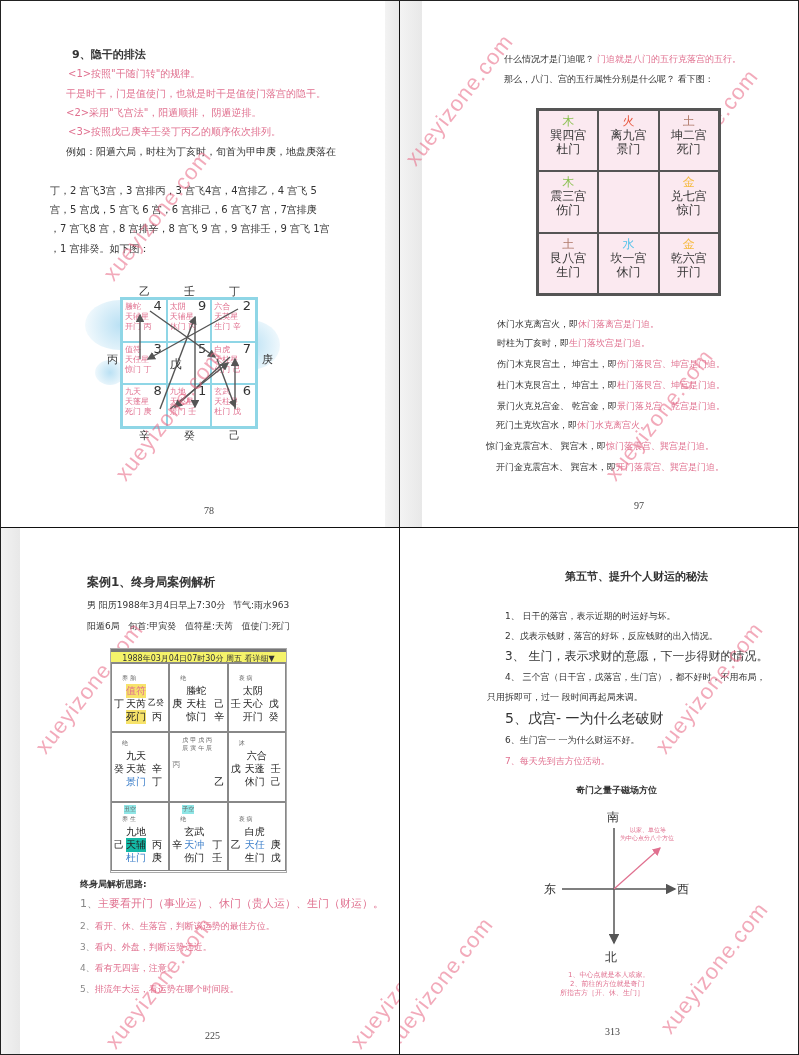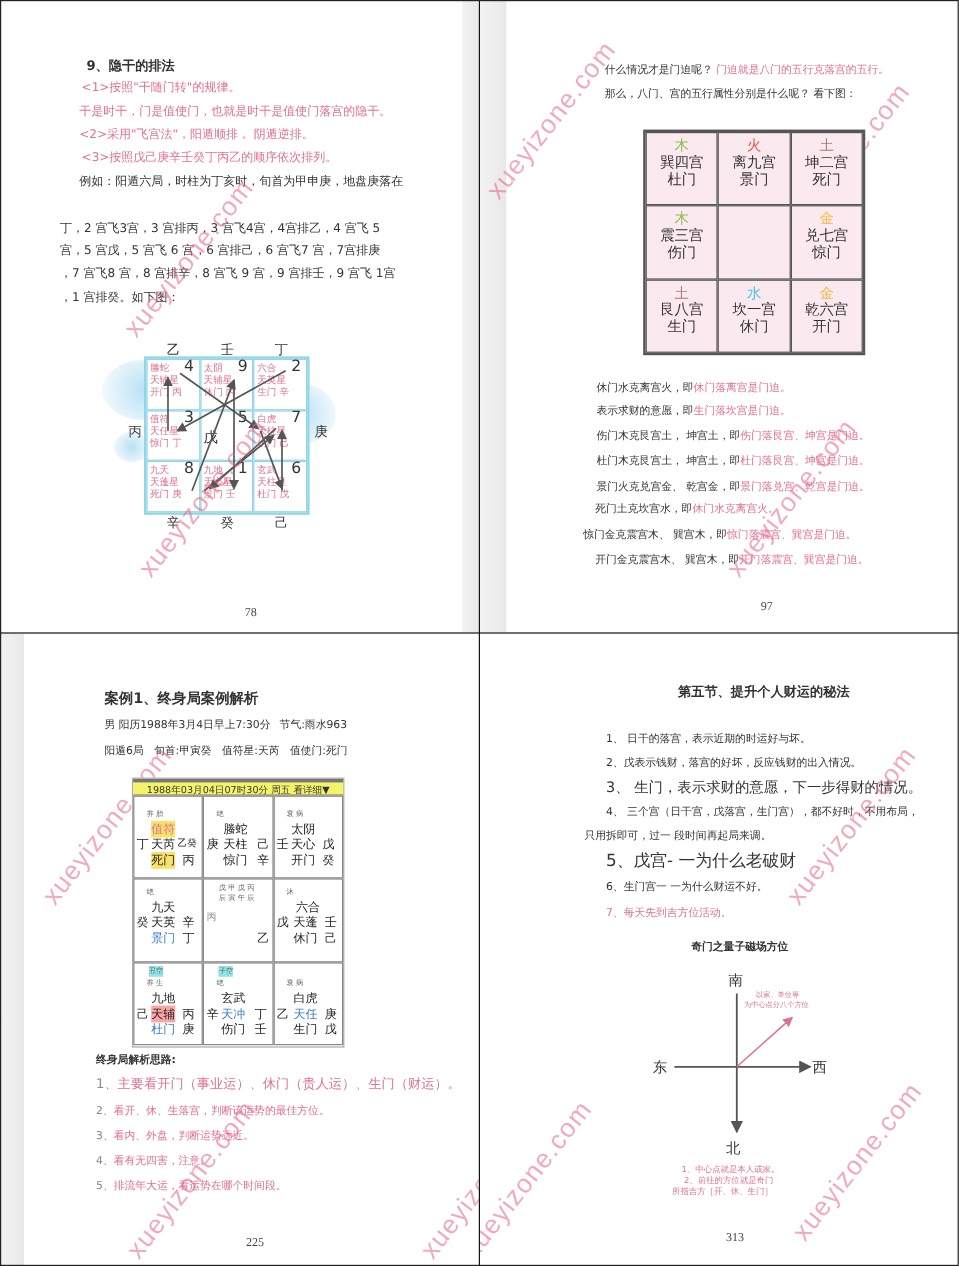--- a/index.html
+++ b/index.html
@@ -145,21 +145,21 @@
 
 <div class="page p2">
   <div class="gutter" style="left:0px;width:22px;"></div>
   <div class="txt" style="left:104px;top:53px;font-size:9px;"><span>什么情况才是门迫呢？</span> <span class="pink">门迫就是八门的五行克落宫的五行。</span></div>
   <div class="txt" style="left:104px;top:73px;font-size:9px;">那么，八门、宫的五行属性分别是什么呢？ 看下图：</div>
   <div class="wm" style="left:0px;top:155px;">xueyizone.com</div>
   <div class="wm" style="left:245px;top:190px;">xueyizone.com</div>
   <div class="wm" style="left:200px;top:470px;">xueyizone.com</div>
 
   <div class="txt" style="left:97px;top:318px;font-size:9px;"><span>休门水克离宫火，即</span><span class="pink">休门落离宫是门迫。</span></div>
-  <div class="txt" style="left:97px;top:337px;font-size:9px;"><span>表示求财的意愿，即</span><span class="pink">生门落坎宫是门迫。</span></div>
+  <div class="txt" style="left:97px;top:337px;font-size:9px;"><span>时柱为丁亥时，即</span><span class="pink">生门落坎宫是门迫。</span></div>
   <div class="txt" style="left:97px;top:358px;font-size:9px;"><span>伤门木克艮宫土， 坤宫土，即</span><span class="pink">伤门落艮宫、坤宫是门迫。</span></div>
   <div class="txt" style="left:97px;top:379px;font-size:9px;"><span>杜门木克艮宫土， 坤宫土，即</span><span class="pink">杜门落艮宫、坤宫是门迫。</span></div>
   <div class="txt" style="left:97px;top:400px;font-size:9px;"><span>景门火克兑宫金、 乾宫金，即</span><span class="pink">景门落兑宫、乾宫是门迫。</span></div>
   <div class="txt" style="left:96px;top:419px;font-size:9px;"><span>死门土克坎宫水，即</span><span class="pink">休门水克离宫火。</span></div>
   <div class="txt" style="left:86px;top:440px;font-size:9px;"><span>惊门金克震宫木、 巽宫木，即</span><span class="pink">惊门落震宫、巽宫是门迫。</span></div>
   <div class="txt" style="left:96px;top:461px;font-size:9px;"><span>开门金克震宫木、 巽宫木，即</span><span class="pink">开门落震宫、巽宫是门迫。</span></div>
   <div class="pnum" style="left:605px;top:500px;position:fixed;padding-left:29px;">97</div>
 </div>
 
 <div class="wgrid">
@@ -283,21 +283,21 @@
       <span class="cl" style="left:16px;top:29px;">天蓬</span>
       <span class="cl" style="left:42px;top:29px;">壬</span>
       <span class="cl pink" style="left:16px;top:42px;">休门</span>
       <span class="cl" style="left:42px;top:42px;">己</span>
     </div>
     <div class="ccell">
       <span class="cs" style="left:12px;top:2px;background:#8fe6e6;">丑空</span>
       <span class="cs" style="left:10px;top:12px;">养 生</span>
       <span class="cl pink" style="left:14px;top:22px;">九地</span>
       <span class="cl" style="left:2px;top:35px;">己</span>
-      <span class="cl pink" style="left:14px;top:35px;background:#fca5a5;">天辅</span>
+      <span class="cl pink" style="left:14px;top:35px;background:#14b8a6;">天辅</span>
       <span class="cl pink" style="left:40px;top:35px;">丙</span>
       <span class="cl" style="left:14px;top:48px;color:#3a7dc9;">杜门</span>
       <span class="cl" style="left:40px;top:48px;">庚</span>
     </div>
     <div class="ccell">
       <span class="cs" style="left:12px;top:2px;background:#8fe6e6;">子空</span>
       <span class="cs" style="left:10px;top:12px;">绝</span>
       <span class="cl" style="left:14px;top:22px;">玄武</span>
       <span class="cl" style="left:2px;top:35px;">辛</span>
       <span class="cl" style="left:14px;top:35px;color:#3a7dc9;">天冲</span>

